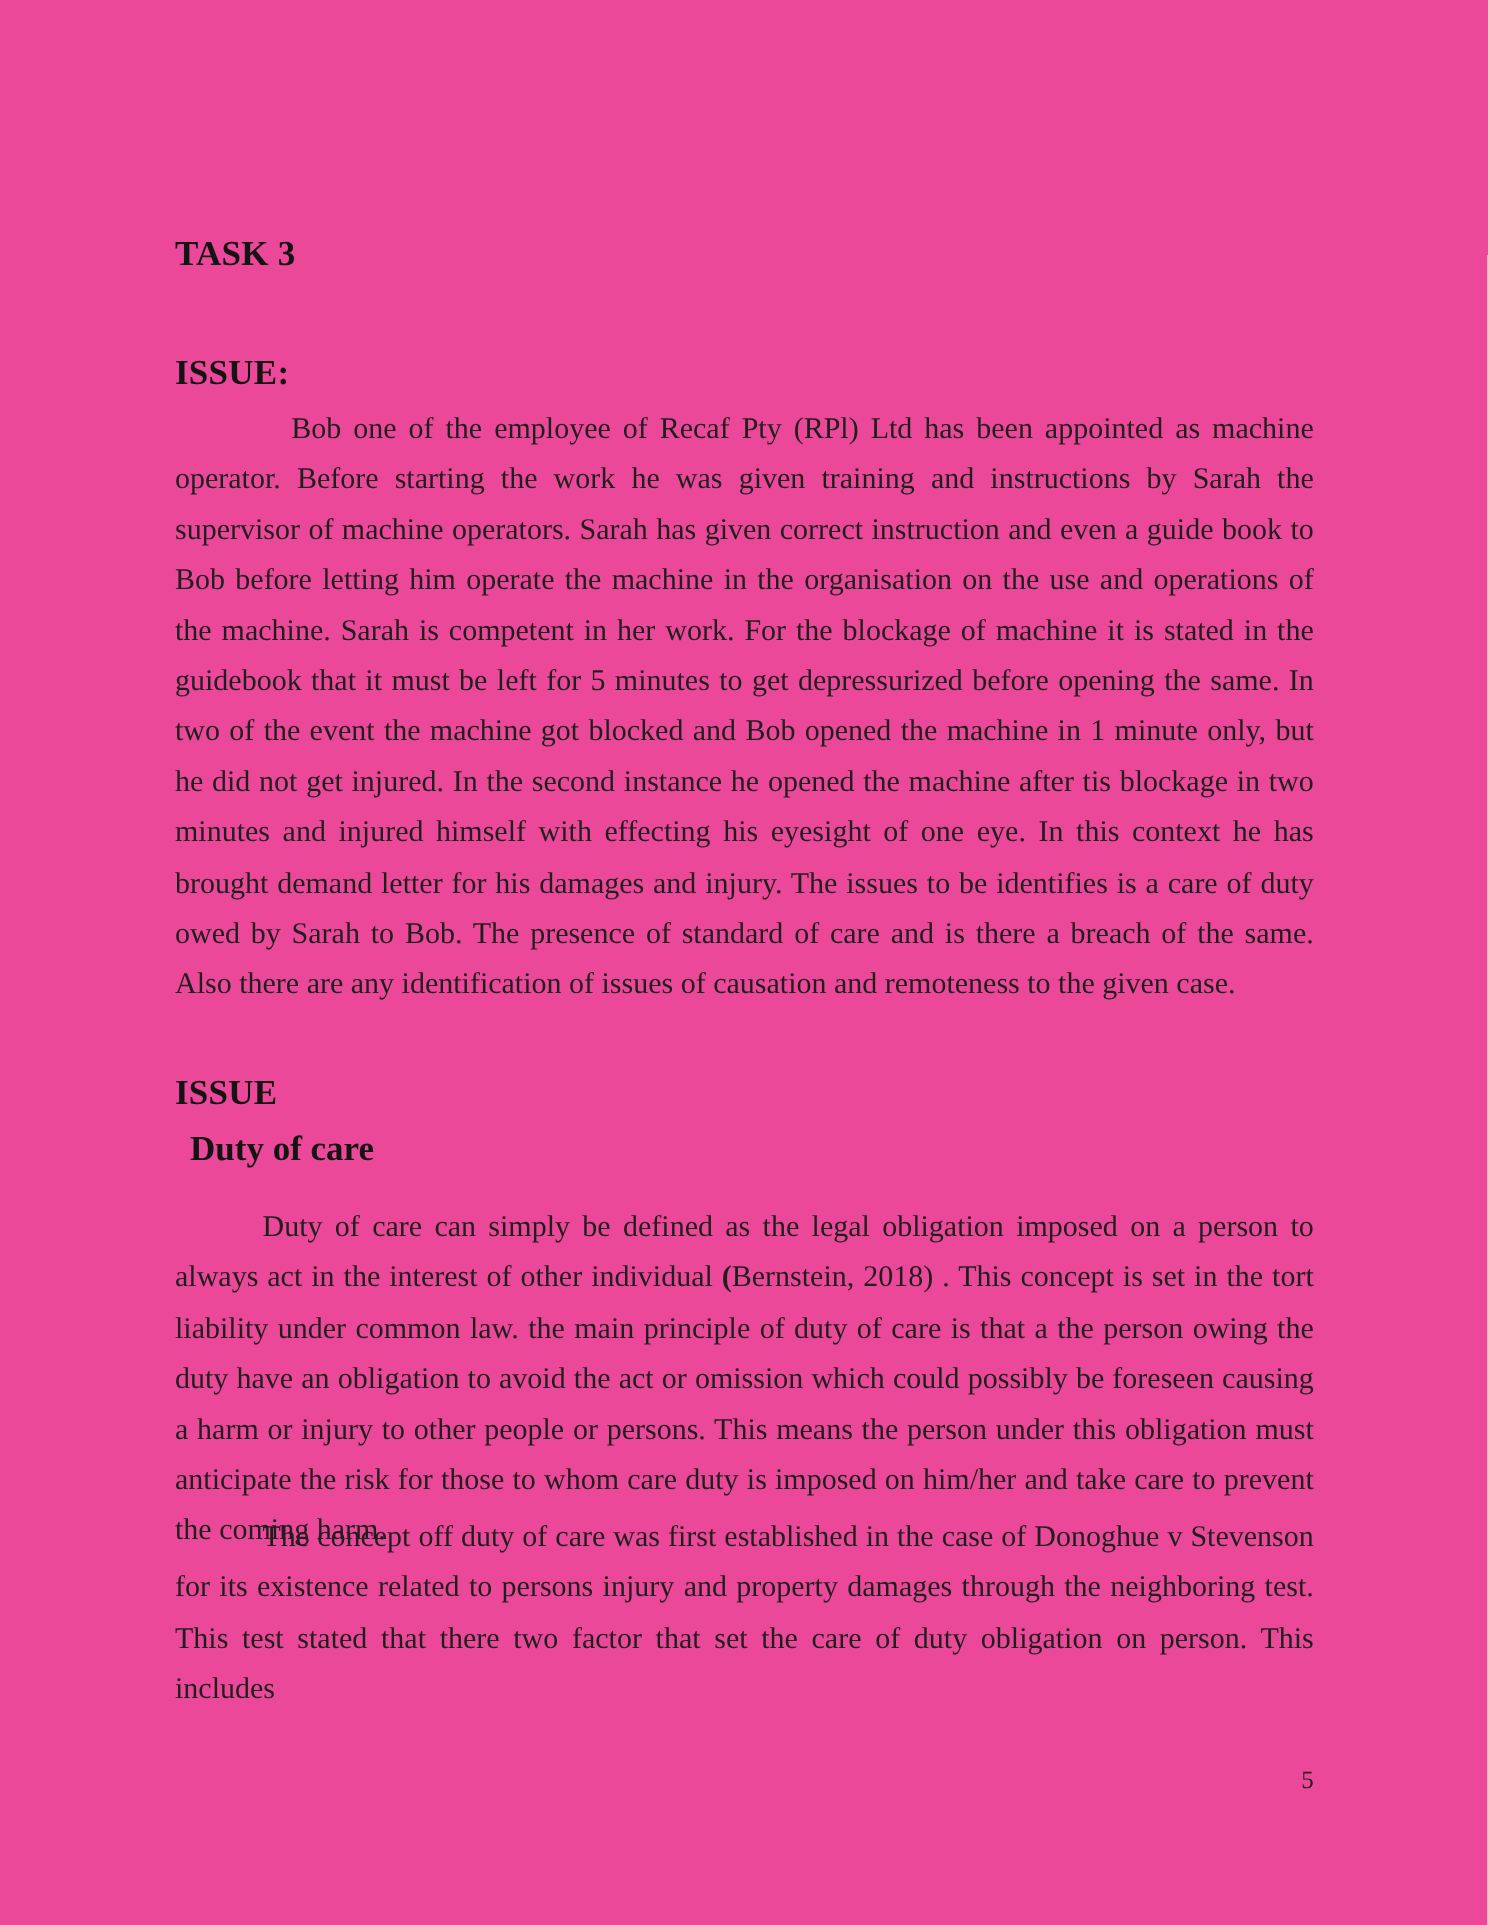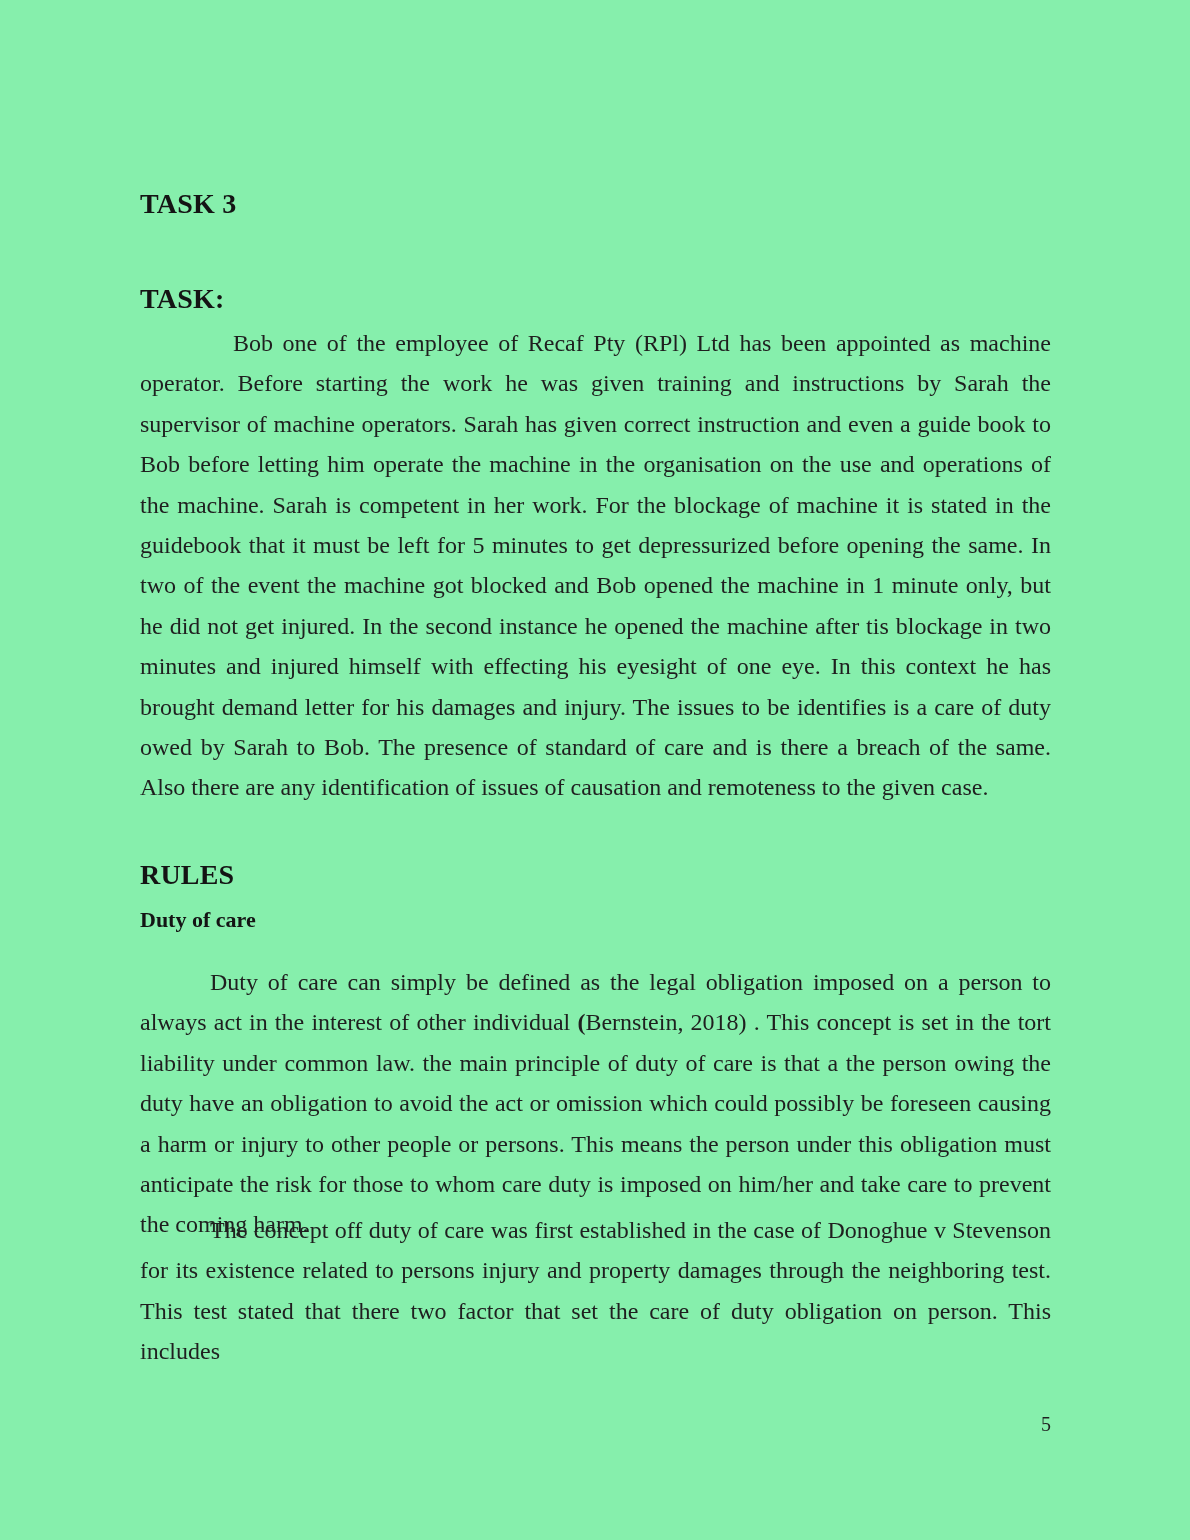--- a/index.html
+++ b/index.html
@@ -4,37 +4,37 @@
 <style>
   html, body {
     margin: 0;
     padding: 0;
     background: #ffffff;
   }
   .page {
     position: relative;
     width: 1190px;
     height: 1540px;
-    background: #86efac;
+    background: #ec4899;
     font-family: "Liberation Serif", "DejaVu Serif", serif;
     color: #1f1f1f;
     overflow: hidden;
   }
   .abs { position: absolute; }
   .heading-lg {
     left: 140px;
     font-size: 28px;
     line-height: 34px;
     font-weight: bold;
     color: #141414;
     letter-spacing: 0.2px;
   }
   .heading-sm {
-    left: 140px;
-    font-size: 22px;
+    left: 152px;
+    font-size: 28px;
     line-height: 27px;
     font-weight: bold;
     color: #141414;
   }
   .body-para {
     left: 140px;
     width: 911px;
     font-size: 24px;
     line-height: 40.4px;
     text-align: justify;
@@ -53,25 +53,25 @@
     color: #1f1f1f;
   }
 </style>
 </head>
 <body>
 
 <div class="page">
 
   <div class="abs heading-lg" style="top:187px;">TASK 3</div>
 
-  <div class="abs heading-lg" style="top:282px;">TASK:</div>
+  <div class="abs heading-lg" style="top:282px;">ISSUE:</div>
 
   <div class="abs body-para indent-lg" style="top:323px;">Bob one of the employee of Recaf Pty (RPl) Ltd has been appointed as machine operator. Before starting the work he was given training and instructions by Sarah the supervisor of machine operators. Sarah has given correct instruction and even a guide book to Bob before letting him operate the machine in the organisation on the use and operations of the machine. Sarah is competent in her work. For the blockage of machine it is stated in the guidebook that it must be left for 5 minutes to get depressurized before opening the same. In two of the event the machine got blocked and Bob opened the machine in 1 minute only, but he did not get injured. In the second instance he opened the machine after tis blockage in two minutes and  injured himself with effecting his eyesight of one eye. In this context he has brought demand letter for his damages and injury. The issues to be identifies is a care of duty owed by Sarah to Bob.  The presence of standard of care and is there a breach of the same. Also there are any identification of issues of causation and remoteness to the given case.</div>
 
-  <div class="abs heading-lg" style="top:858px;">RULES</div>
+  <div class="abs heading-lg" style="top:858px;">ISSUE</div>
 
   <div class="abs heading-sm" style="top:906px;">Duty of care</div>
 
   <div class="abs body-para indent-md" style="top:962px;"><span>Duty of care can simply be defined as the legal obligation imposed on a person to always act in the interest of other individual </span><span class="b">(</span><span>Bernstein, 2018) . This concept is set in the tort liability under common law. the main principle of duty of care is that a the person owing  the duty have an obligation to avoid the act or omission  which could possibly be foreseen causing a harm or injury to other people or persons.  This means the person under this obligation must anticipate the risk for those to whom care duty is imposed on him/her and take care to prevent the coming harm.</span></div>
 
   <div class="abs body-para indent-md" style="top:1210px;">The concept off duty of care was first established in the case of Donoghue v Stevenson for its existence related to persons injury and property damages through the neighboring test. This test stated that there two factor that set the care of duty obligation on person. This includes</div>
 
   <div class="abs page-number" style="top:1412px;">5</div>
 
 </div>

